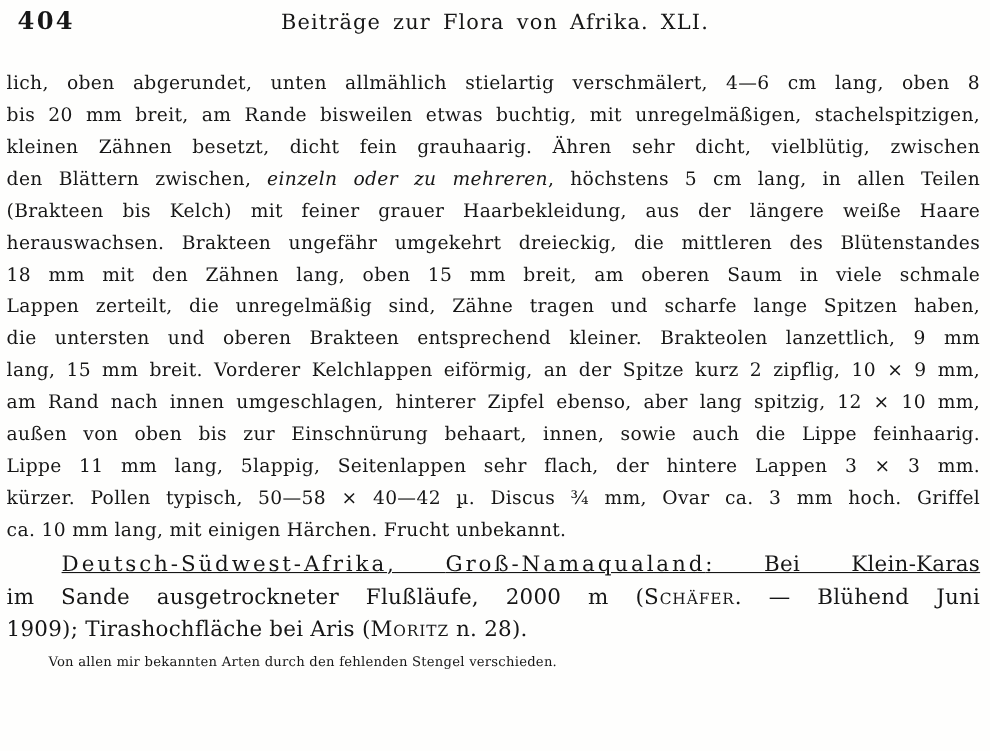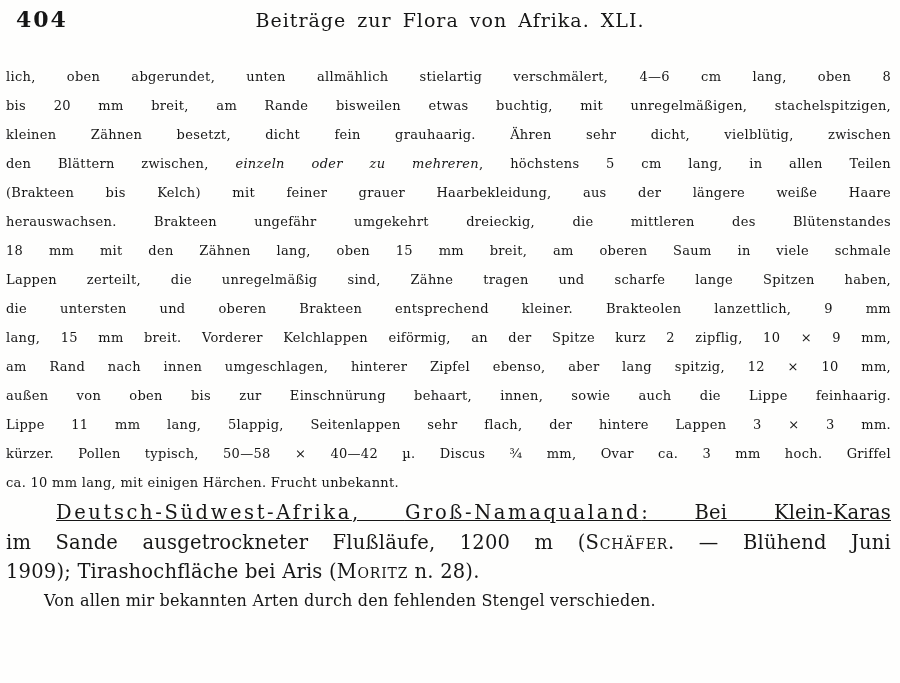--- a/index.html
+++ b/index.html
@@ -37,21 +37,21 @@
     text-align: center;
     padding-top: 9px;
     font-size: 19px;
     letter-spacing: 1px;
     word-spacing: 4px;
   }
   .body-text {
     padding: 10px 9px 0 6px;
   }
   .line {
-    font-size: 13px;
+    font-size: 17px;
     line-height: 29px;
     height: 29px;
     text-align: justify;
     text-align-last: justify;
     letter-spacing: 0.3px;
   }
   .line.para-end {
     text-align-last: left;
   }
   .italic { font-style: italic; }
@@ -68,21 +68,21 @@
     height: 29.5px;
     letter-spacing: 0.2px;
   }
   .locality .line.first-line {
     text-indent: 50px;
     text-decoration: underline;
   }
   .spaced { letter-spacing: 2.6px; }
   .note {
     padding: 2px 9px 0 6px;
-    font-size: 16px;
+    font-size: 12px;
     line-height: 24px;
     text-indent: 38px;
     letter-spacing: 0.2px;
   }
 </style>
 </head>
 <body>
 
 <div class="page">
 
@@ -104,19 +104,19 @@
     <div class="line">lang, 15 mm breit. Vorderer Kelchlappen eiförmig, an der Spitze kurz 2 zipflig, 10 × 9 mm,</div>
     <div class="line">am Rand nach innen umgeschlagen, hinterer Zipfel ebenso, aber lang spitzig, 12 × 10 mm,</div>
     <div class="line">außen von oben bis zur Einschnürung behaart, innen, sowie auch die Lippe feinhaarig.</div>
     <div class="line">Lippe 11 mm lang, 5lappig, Seitenlappen sehr flach, der hintere Lappen 3 × 3 mm.</div>
     <div class="line">kürzer. Pollen typisch, 50—58 × 40—42 µ. Discus ¾ mm, Ovar ca. 3 mm hoch. Griffel</div>
     <div class="line para-end">ca. 10 mm lang, mit einigen Härchen. Frucht unbekannt.</div>
   </div>
 
   <div class="locality">
     <div class="line first-line"><span class="spaced">Deutsch-Südwest-Afrika</span><span>, </span><span class="spaced">Groß-Namaqualand</span><span>: Bei Klein-Karas</span></div>
-    <div class="line"><span>im Sande ausgetrockneter Flußläufe, 1200 m (</span><span class="smallcaps">Schäfer</span><span>. — Blühend Juni</span></div>
+    <div class="line"><span>im Sande ausgetrockneter Flußläufe, 2000 m (</span><span class="smallcaps">Schäfer</span><span>. — Blühend Juni</span></div>
     <div class="line para-end"><span>1909); Tirashochfläche bei Aris (</span><span class="smallcaps">Moritz</span><span> n. 28).</span></div>
   </div>
 
   <div class="note">Von allen mir bekannten Arten durch den fehlenden Stengel verschieden.</div>
 
 </div>
 
 </body></html>

